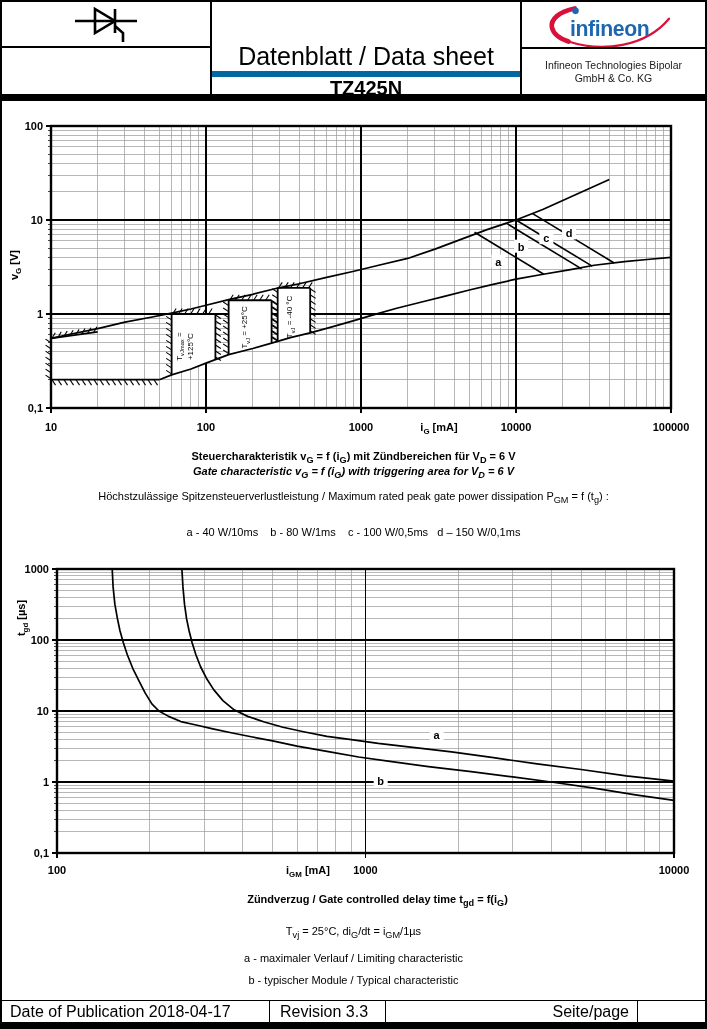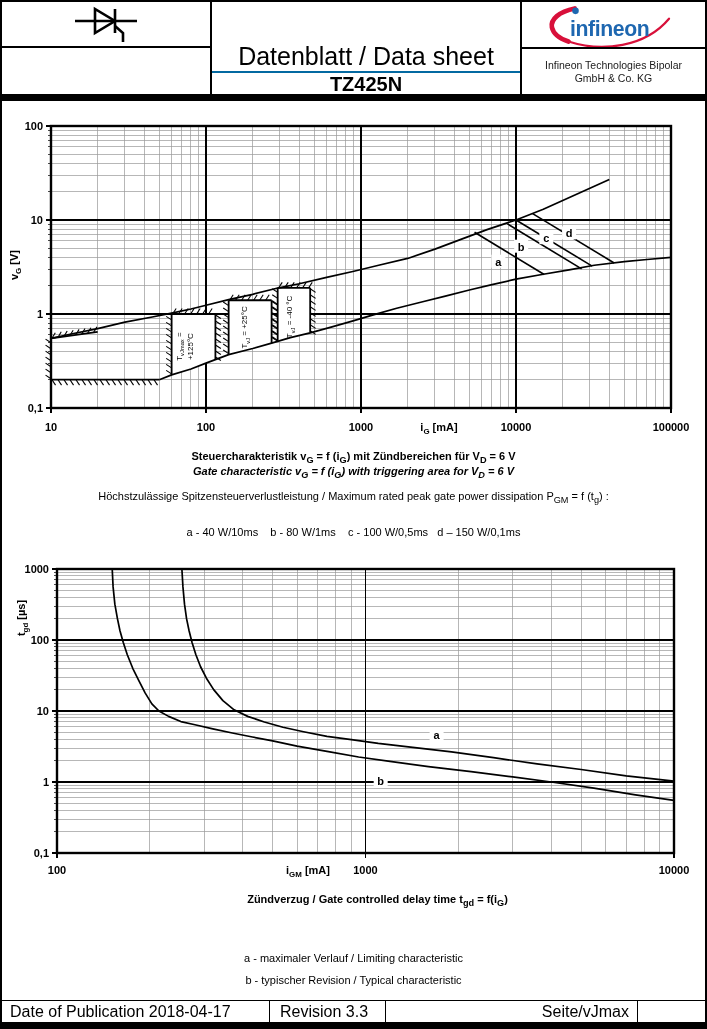--- a/index.html
+++ b/index.html
@@ -7,21 +7,21 @@
         border:2px solid #000;border-bottom:7px solid #000;overflow:hidden;
         font-family:"Liberation Sans","DejaVu Sans",sans-serif;color:#000;}
   
   .header{position:absolute;left:0;top:0;width:703px;height:92px;display:flex;}
   .hcol{display:flex;flex-direction:column;}
   .hcol1{width:208px;border-right:2px solid #000;}
   .hcol2{width:308px;border-right:2px solid #000;}
   .hcol3{flex:1;}
   .hcell{display:flex;align-items:center;justify-content:center;text-align:center;}
   .hc1t{height:44px;border-bottom:2px solid #000;}
-  .hc2t{height:38px;border-bottom:2px solid #0369a1;margin-top:40px;}
+  .hc2t{height:38px;border-bottom:6px solid #0369a1;margin-top:40px;}
   .hc3t{height:45px;border-bottom:2px solid #000;}
   .hcb{flex:1;}
   .doc-title{font-size:25px;letter-spacing:0px;}
   .part-number{font-size:20px;font-weight:bold;}
   .module-type{font-size:12.5px;font-weight:bold;line-height:15px;}
   .company{font-size:10.5px;line-height:13px;color:#1a1a1a;}
   .hbar{position:absolute;left:0;top:92px;width:703px;height:7px;background:#000;}
   
   .cap{position:absolute;left:0;width:703px;text-align:center;font-size:11px;}
   .bold{font-weight:bold;}
@@ -458,22 +458,23 @@
         <text x="0" y="0" transform="translate(23,616) rotate(-90)" text-anchor="middle" font-size="11" font-weight="bold" fill="#000"><tspan>t</tspan><tspan dy="2.5" font-size="72%">gd</tspan><tspan dy="-2.5"> [µs]</tspan></text>
       </g>
     </svg>
 
   <div class="cap bold" style="top:448px;">Steuercharakteristik v<sub>G</sub> = f (i<sub>G</sub>) mit Zündbereichen für V<sub>D</sub> = 6 V</div>
   <div class="cap bold" style="top:463px;font-style:italic;">Gate characteristic v<sub>G</sub> = f (i<sub>G</sub>) with triggering area for V<sub>D</sub> = 6 V</div>
   <div class="cap" style="top:488px;">Höchstzulässige Spitzensteuerverlustleistung / Maximum rated peak gate power dissipation P<sub>GM</sub> = f (t<sub>g</sub>) :</div>
   <div class="cap prewrap" style="top:524px;">a - 40 W/10ms    b - 80 W/1ms    c - 100 W/0,5ms   d – 150 W/0,1ms</div>
 
   <div class="cap bold" style="top:891px;padding-left:24px;">Zündverzug / Gate controlled delay time t<sub>gd</sub> = f(i<sub>G</sub>)</div>
+  <div class="cap" style="top:923px;">T<sub>vj</sub> = 25°C, di<sub>G</sub>/dt = i<sub>GM</sub>/1µs</div>
   <div class="cap" style="top:950px;">a - maximaler Verlauf / Limiting characteristic</div>
-  <div class="cap" style="top:972px;">b - typischer Revision / Typical characteristic</div>
+  <div class="cap" style="top:972px;">b - typischer Module / Typical characteristic</div>
 
   <div class="footer">
     <div class="fcell f1">Date of Publication 2018-04-17</div>
     <div class="fcell f2">Revision 3.3</div>
-    <div class="fcell f3">Seite/vJmax</div>
+    <div class="fcell f3">Seite/page</div>
     <div class="fcell f4">11/14</div>
   </div>
 </div>
 
 </body></html>

